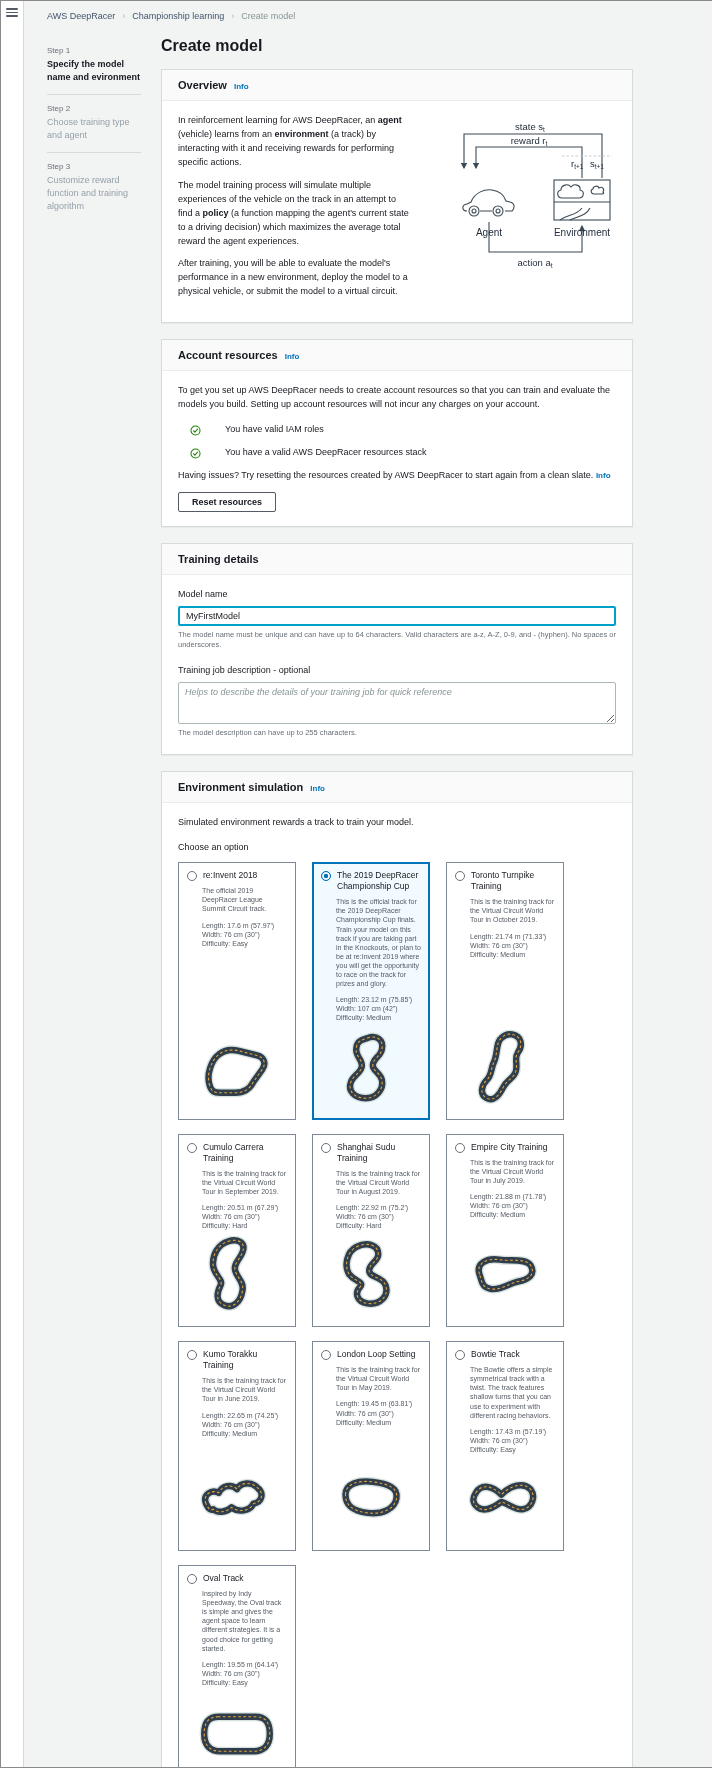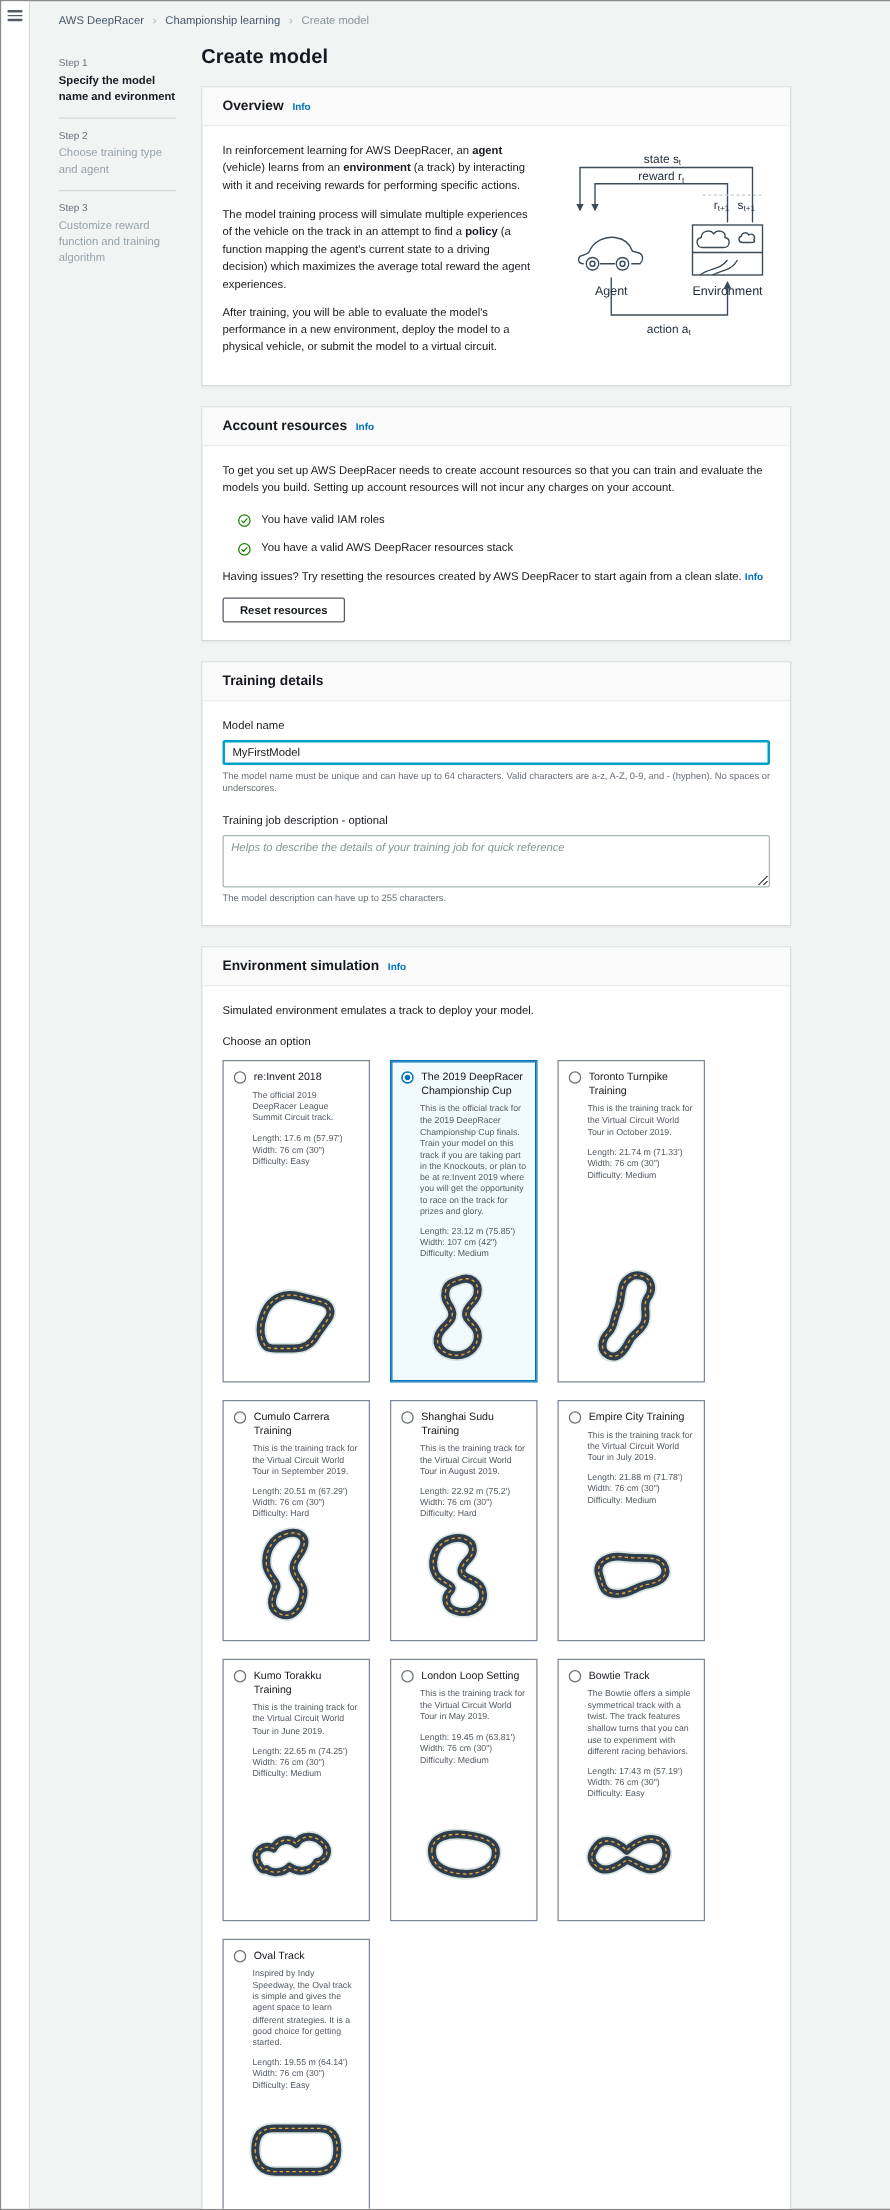--- a/index.html
+++ b/index.html
@@ -24,32 +24,32 @@
   .step.active .step-title{color:#16191f;font-weight:bold;}
   
   main{width:472px;flex:none;}
   h1.page-title{font-size:16px;font-weight:bold;color:#16191f;margin:0 0 14px;}
   .panel{background:#fff;border:1px solid #d5dbdb;margin-bottom:16px;box-shadow:0 1px 1px rgba(0,0,0,.04);}
   .panel-header{display:flex;align-items:baseline;gap:7px;padding:9px 16px;background:#fafafa;border-bottom:1px solid #eaeded;}
   .panel-title{font-size:11px;font-weight:bold;color:#16191f;}
   .info-link{font-size:8px;font-weight:bold;color:#0073bb;text-decoration:none;cursor:pointer;}
   .panel-body{padding:13px 16px 14px;font-size:9px;color:#16191f;line-height:1.55;}
   
-  .overview-body{display:flex;gap:8px;}
+  .overview-body{display:flex;gap:22px;}
   .overview-text{flex:1;}
   .overview-text p{margin:0 0 9px;}
   .overview-text b{font-weight:bold;}
   .rl-diagram{width:182px;flex:none;}
   .rl-diagram svg{width:182px;height:160px;display:block;}
   .dstroke{stroke:#3b4a56;fill:none;stroke-width:1.1;}
   .dtext{fill:#232f3e;font-size:9.5px;}
   .dtext-lg{fill:#232f3e;font-size:10px;}
   .dsub{font-size:6.5px;}
   
-  .check-row{display:flex;align-items:center;gap:8px;margin:0 0 9px 12px;text-align:right;}
+  .check-row{display:flex;align-items:center;gap:24px;margin:0 0 9px 12px;text-align:right;}
   .check-icon{width:11px;height:11px;flex:none;}
   .check-label{font-size:9px;color:#16191f;}
   .issues-row{margin-top:4px;}
   .btn-secondary{display:inline-block;margin-top:9px;padding:4px 13px;background:#fff;border:1px solid #545b64;border-radius:2px;font-size:9px;font-weight:bold;color:#16191f;cursor:pointer;font-family:inherit;}
   
   .field{margin-bottom:13px;}
   .field:last-child{margin-bottom:2px;}
   .field-label{font-size:9px;color:#16191f;margin-bottom:4px;}
   .model-name-input{display:block;width:100%;box-sizing:border-box;border:2px solid #00a1c9;border-radius:2px;padding:3px 6px;font-size:9px;color:#16191f;font-family:inherit;outline:none;text-decoration:underline;text-decoration-style:wavy;text-decoration-color:#d13212;text-underline-offset:2px;}
   .field-hint{font-size:7.5px;color:#687078;margin-top:4px;line-height:1.4;}
@@ -216,21 +216,21 @@
             </div>
           </div>
         </section>
 
         <section class="panel">
           <div class="panel-header">
             <span class="panel-title">Environment simulation</span>
             <a class="info-link">Info</a>
           </div>
           <div class="panel-body">
-            <p class="env-desc">Simulated environment emulates a track to deploy your model.</p>
+            <p class="env-desc">Simulated environment rewards a track to train your model.</p>
             <div class="choose-label">Choose an option</div>
             <div class="track-grid" id="track-grid">
   <div class="track-card">
     <div class="track-head">
       <span class="radio"></span>
       <span class="track-name">re:Invent 2018</span>
     </div>
     <div class="track-desc">The official 2019 DeepRacer League Summit Circuit track.</div>
     <div class="track-specs">
       <div>Length: 17.6 m (57.97')</div>

